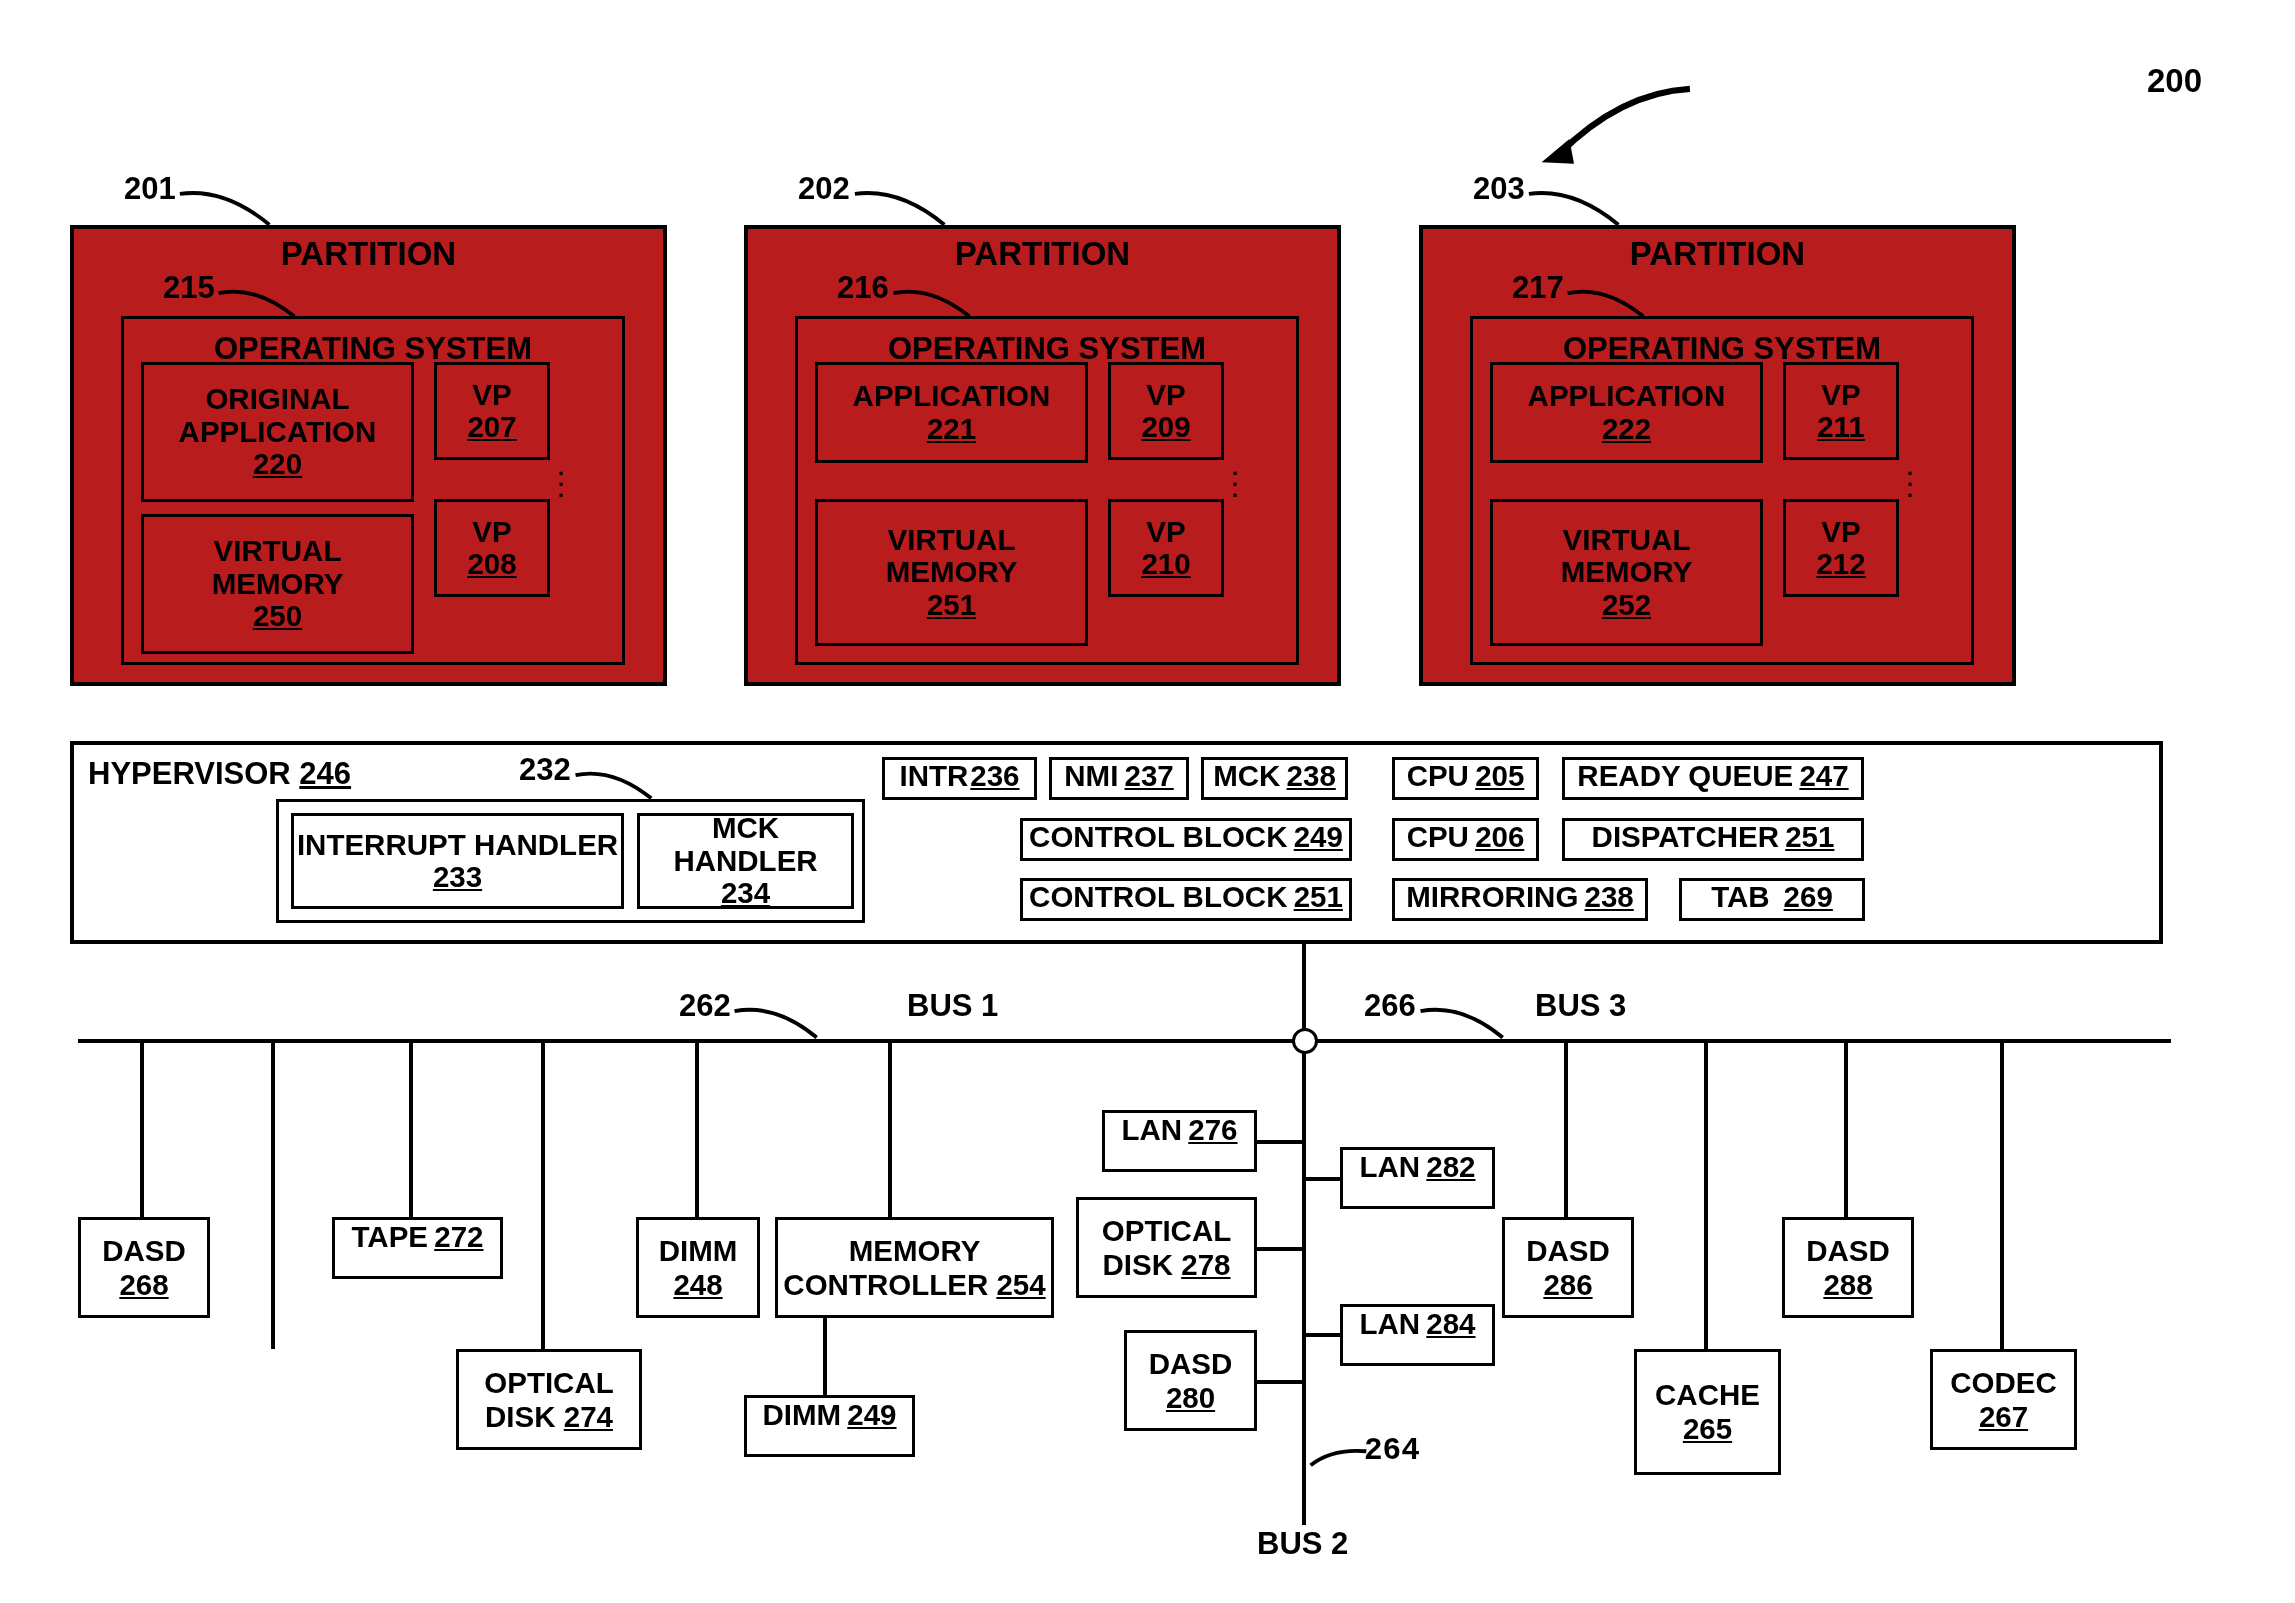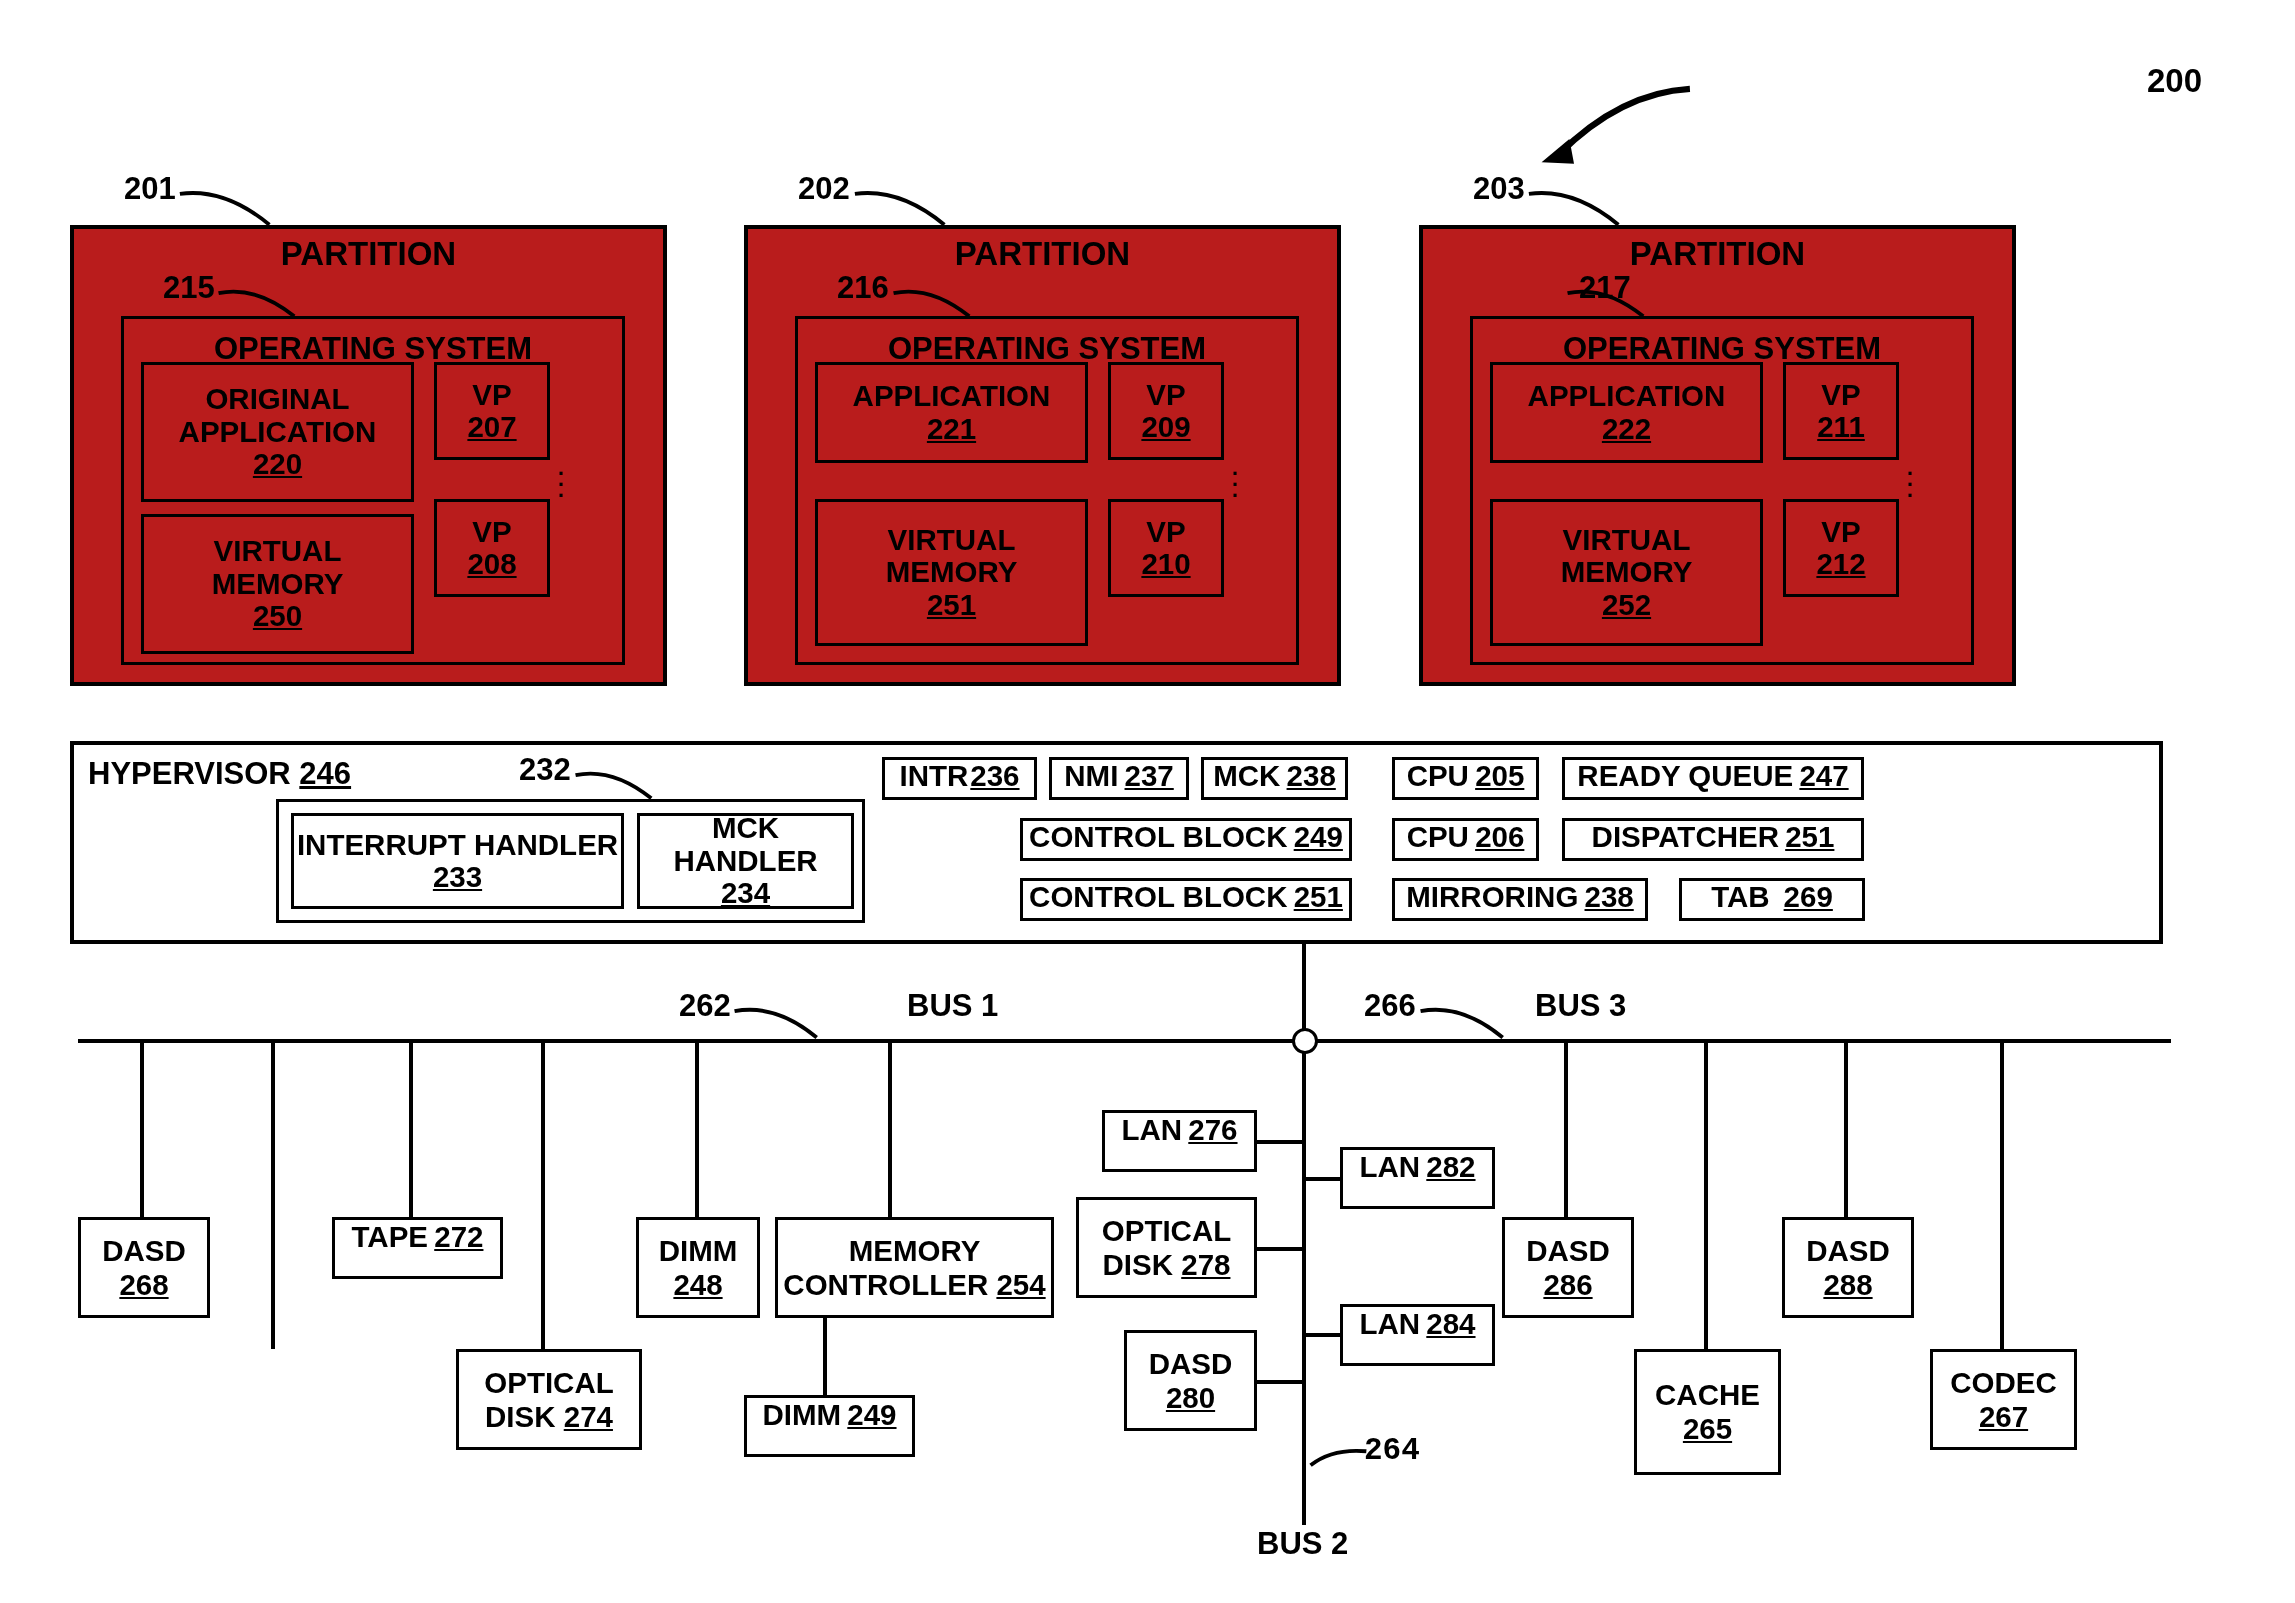--- a/index.html
+++ b/index.html
@@ -242,21 +242,21 @@
       <div class="inner" style="left:310px; top:180px; width:116px; height:98px;">
         <span>VP</span>
         <span class="refu">212</span>
       </div>
     </div>
   </div>
   <div class="label-free" style="left:1442px; top:140px;">203</div>
   <svg class="lead" style="left:1496px; top:149px; width:101px; height:54px;" viewBox="0 0 130 70" width="101" height="54">
       <path d="M2 18 Q 60 10 118 58" stroke="#000" stroke-width="5" fill="none"></path>
     </svg>
-  <div class="label-free" style="left:1548px; top:239px;">217</div>
+  <div class="label-free" style="left:1481px; top:239px;">217</div>
   <svg class="lead" style="left:1535px; top:248px; width:85px; height:43px;" viewBox="0 0 110 55" width="85" height="43">
       <path d="M2 18 Q 50 8 100 48" stroke="#000" stroke-width="5" fill="none"></path>
     </svg>
 
   <div class="hyp">
     <div class="hyp-label">
       <span>HYPERVISOR</span>&nbsp;<span class="refu">246</span>
     </div>
 
     <div class="hbox" style="left:202px; top:54px; width:589px; height:124px; border-width:3.9px;"></div>

